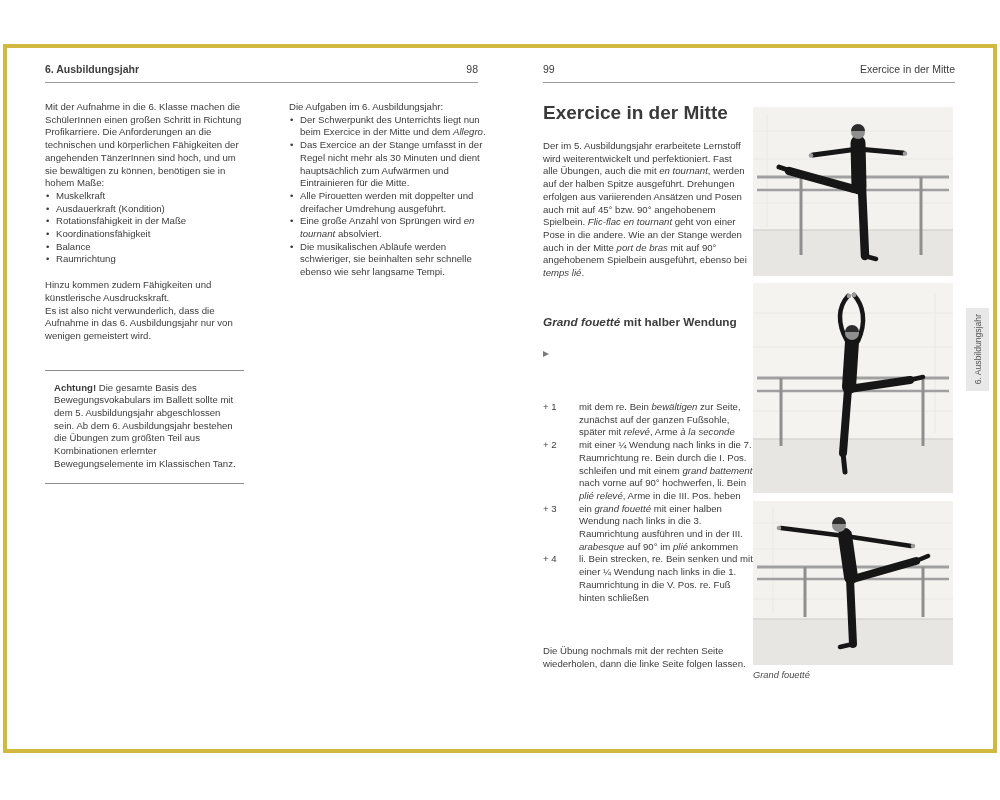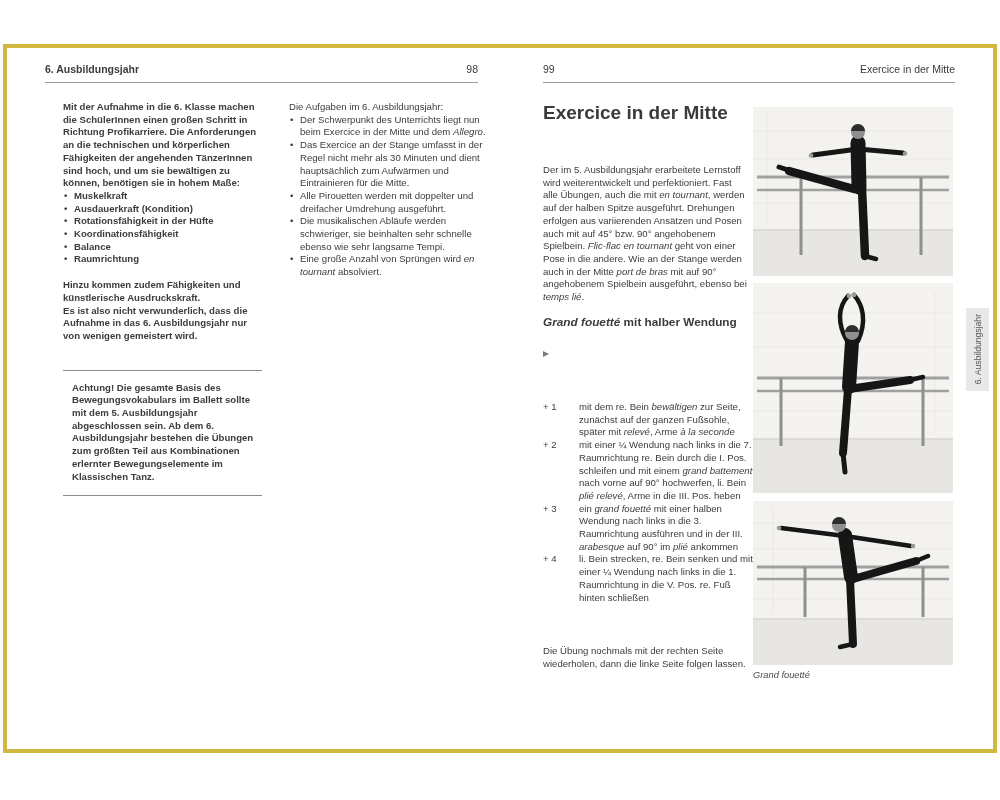--- a/index.html
+++ b/index.html
@@ -7,31 +7,31 @@
        font-family:"Liberation Sans","DejaVu Sans",sans-serif;color:var(--text,#3c3c3c);}
   .gold-frame{position:absolute;left:3px;top:44px;width:986px;height:701px;
        border:4px solid var(--frame-gold,#d1b83f);background:#fff;}
   .running-head{position:absolute;display:flex;justify-content:space-between;align-items:baseline;
        font-size:10.5px;padding-bottom:7px;border-bottom:1.5px solid var(--rule-gray,#9a9a9a);}
   .rh-left{left:45px;top:63px;width:433px;}
   .rh-right{left:543px;top:63px;width:412px;}
   .bold{font-weight:700;}
   .para{margin:0;font-size:9.6px;line-height:12.7px;}
   .col{position:absolute;}
-  .col1-left{left:63px;top:101px;width:199px;font-weight:bold;}
+  .col1-left{left:45px;top:101px;width:199px;}
   .col2-left{left:258px;top:101px;width:206px;margin-left:31px;}
   ul.bullets{list-style:none;margin:0;padding:0;font-size:9.6px;line-height:12.7px;}
   ul.bullets li{position:relative;padding-left:11px;}
   ul.bullets li::before{content:"\2022";position:absolute;left:1px;top:0;}
   .mt{margin-top:13px;}
   .note{margin-top:27px;border-top:1px solid #8c8c8c;border-bottom:1px solid #8c8c8c;
         padding:11px 2px 12px 9px;}
   .it{font-style:italic;}
   .title{position:absolute;left:543px;top:102px;margin:0;font-size:19px;font-weight:700;color:#3a3a3a;letter-spacing:0;}
-  .intro-right{position:absolute;left:543px;top:164px;width:204px;}
+  .intro-right{position:absolute;left:543px;top:140px;width:204px;}
   .sec-head{position:absolute;left:543px;top:315px;margin:0;width:212px;font-size:11.8px;font-weight:700;}
   .startpos{position:absolute;left:543px;top:348px;width:210px;display:flex;}
   .tri{width:0;height:0;border-left:6px solid #7a7a7a;border-top:3.5px solid transparent;
        border-bottom:3.5px solid transparent;margin:3px 6px 0 0;flex:none;}
   .startpos .para{width:188px;}
   .steps{position:absolute;left:543px;top:401px;width:212px;}
   .step{display:flex;}
   .step .num{flex:none;width:36px;font-size:9.6px;line-height:12.7px;}
   .step .txt{flex:1;font-size:9.6px;line-height:12.7px;}
   .closing{position:absolute;left:543px;top:645px;width:204px;}
@@ -53,43 +53,43 @@
 <header class="running-head rh-left">
   <span class="bold">6. Ausbildungsjahr</span>
   <span>98</span>
 </header>
 
 <div class="col col1-left">
   <p class="para">Mit der Aufnahme in die 6. Klasse machen die SchülerInnen einen großen Schritt in Richtung Profikarriere. Die Anforderungen an die technischen und körperlichen Fähigkeiten der angehenden TänzerInnen sind hoch, und um sie bewältigen zu können, benötigen sie in hohem Maße:</p>
   <ul class="bullets">
     <li>Muskelkraft</li>
     <li>Ausdauerkraft (Kondition)</li>
-    <li>Rotationsfähigkeit in der Hüfte</li>
+    <li>Rotationsfähigkeit in der Maße</li>
     <li>Koordinationsfähigkeit</li>
     <li>Balance</li>
     <li>Raumrichtung</li>
   </ul>
   <p class="para mt">Hinzu kommen zudem Fähigkeiten und künstlerische Ausdruckskraft.</p>
   <p class="para">Es ist also nicht verwunderlich, dass die Aufnahme in das 6. Ausbildungsjahr nur von wenigen gemeistert wird.</p>
   <aside class="note">
     <p class="para">
       <strong>Achtung!</strong>
       <span>Die gesamte Basis des Bewegungsvokabulars im Ballett sollte mit dem 5. Ausbildungsjahr abgeschlossen sein. Ab dem 6. Ausbildungsjahr bestehen die Übungen zum größten Teil aus Kombinationen erlernter Bewegungselemente im Klassischen Tanz.</span>
     </p>
   </aside>
 </div>
 
 <div class="col col2-left">
   <p class="para">Die Aufgaben im 6. Ausbildungsjahr:</p>
   <ul class="bullets">
     <li>Der Schwerpunkt des Unterrichts liegt nun beim Exercice in der Mitte und dem <span class="it">Allegro</span>.</li>
     <li>Das Exercice an der Stange umfasst in der Regel nicht mehr als 30 Minuten und dient hauptsächlich zum Aufwärmen und Eintrainieren für die Mitte.</li>
     <li>Alle Pirouetten werden mit doppelter und dreifacher Umdrehung ausgeführt.</li>
+    <li>Eine große Anzahl von Sprüngen wird <span class="it">en tournant</span> absolviert.</li>
     <li>Die musikalischen Abläufe werden schwieriger, sie beinhalten sehr schnelle ebenso wie sehr langsame Tempi.</li>
-    <li>Eine große Anzahl von Sprüngen wird <span class="it">en tournant</span> absolviert.</li>
   </ul>
 </div>
 
 <header class="running-head rh-right">
   <span>99</span>
   <span>Exercice in der Mitte</span>
 </header>
 
 <h1 class="title">Exercice in der Mitte</h1>
 

